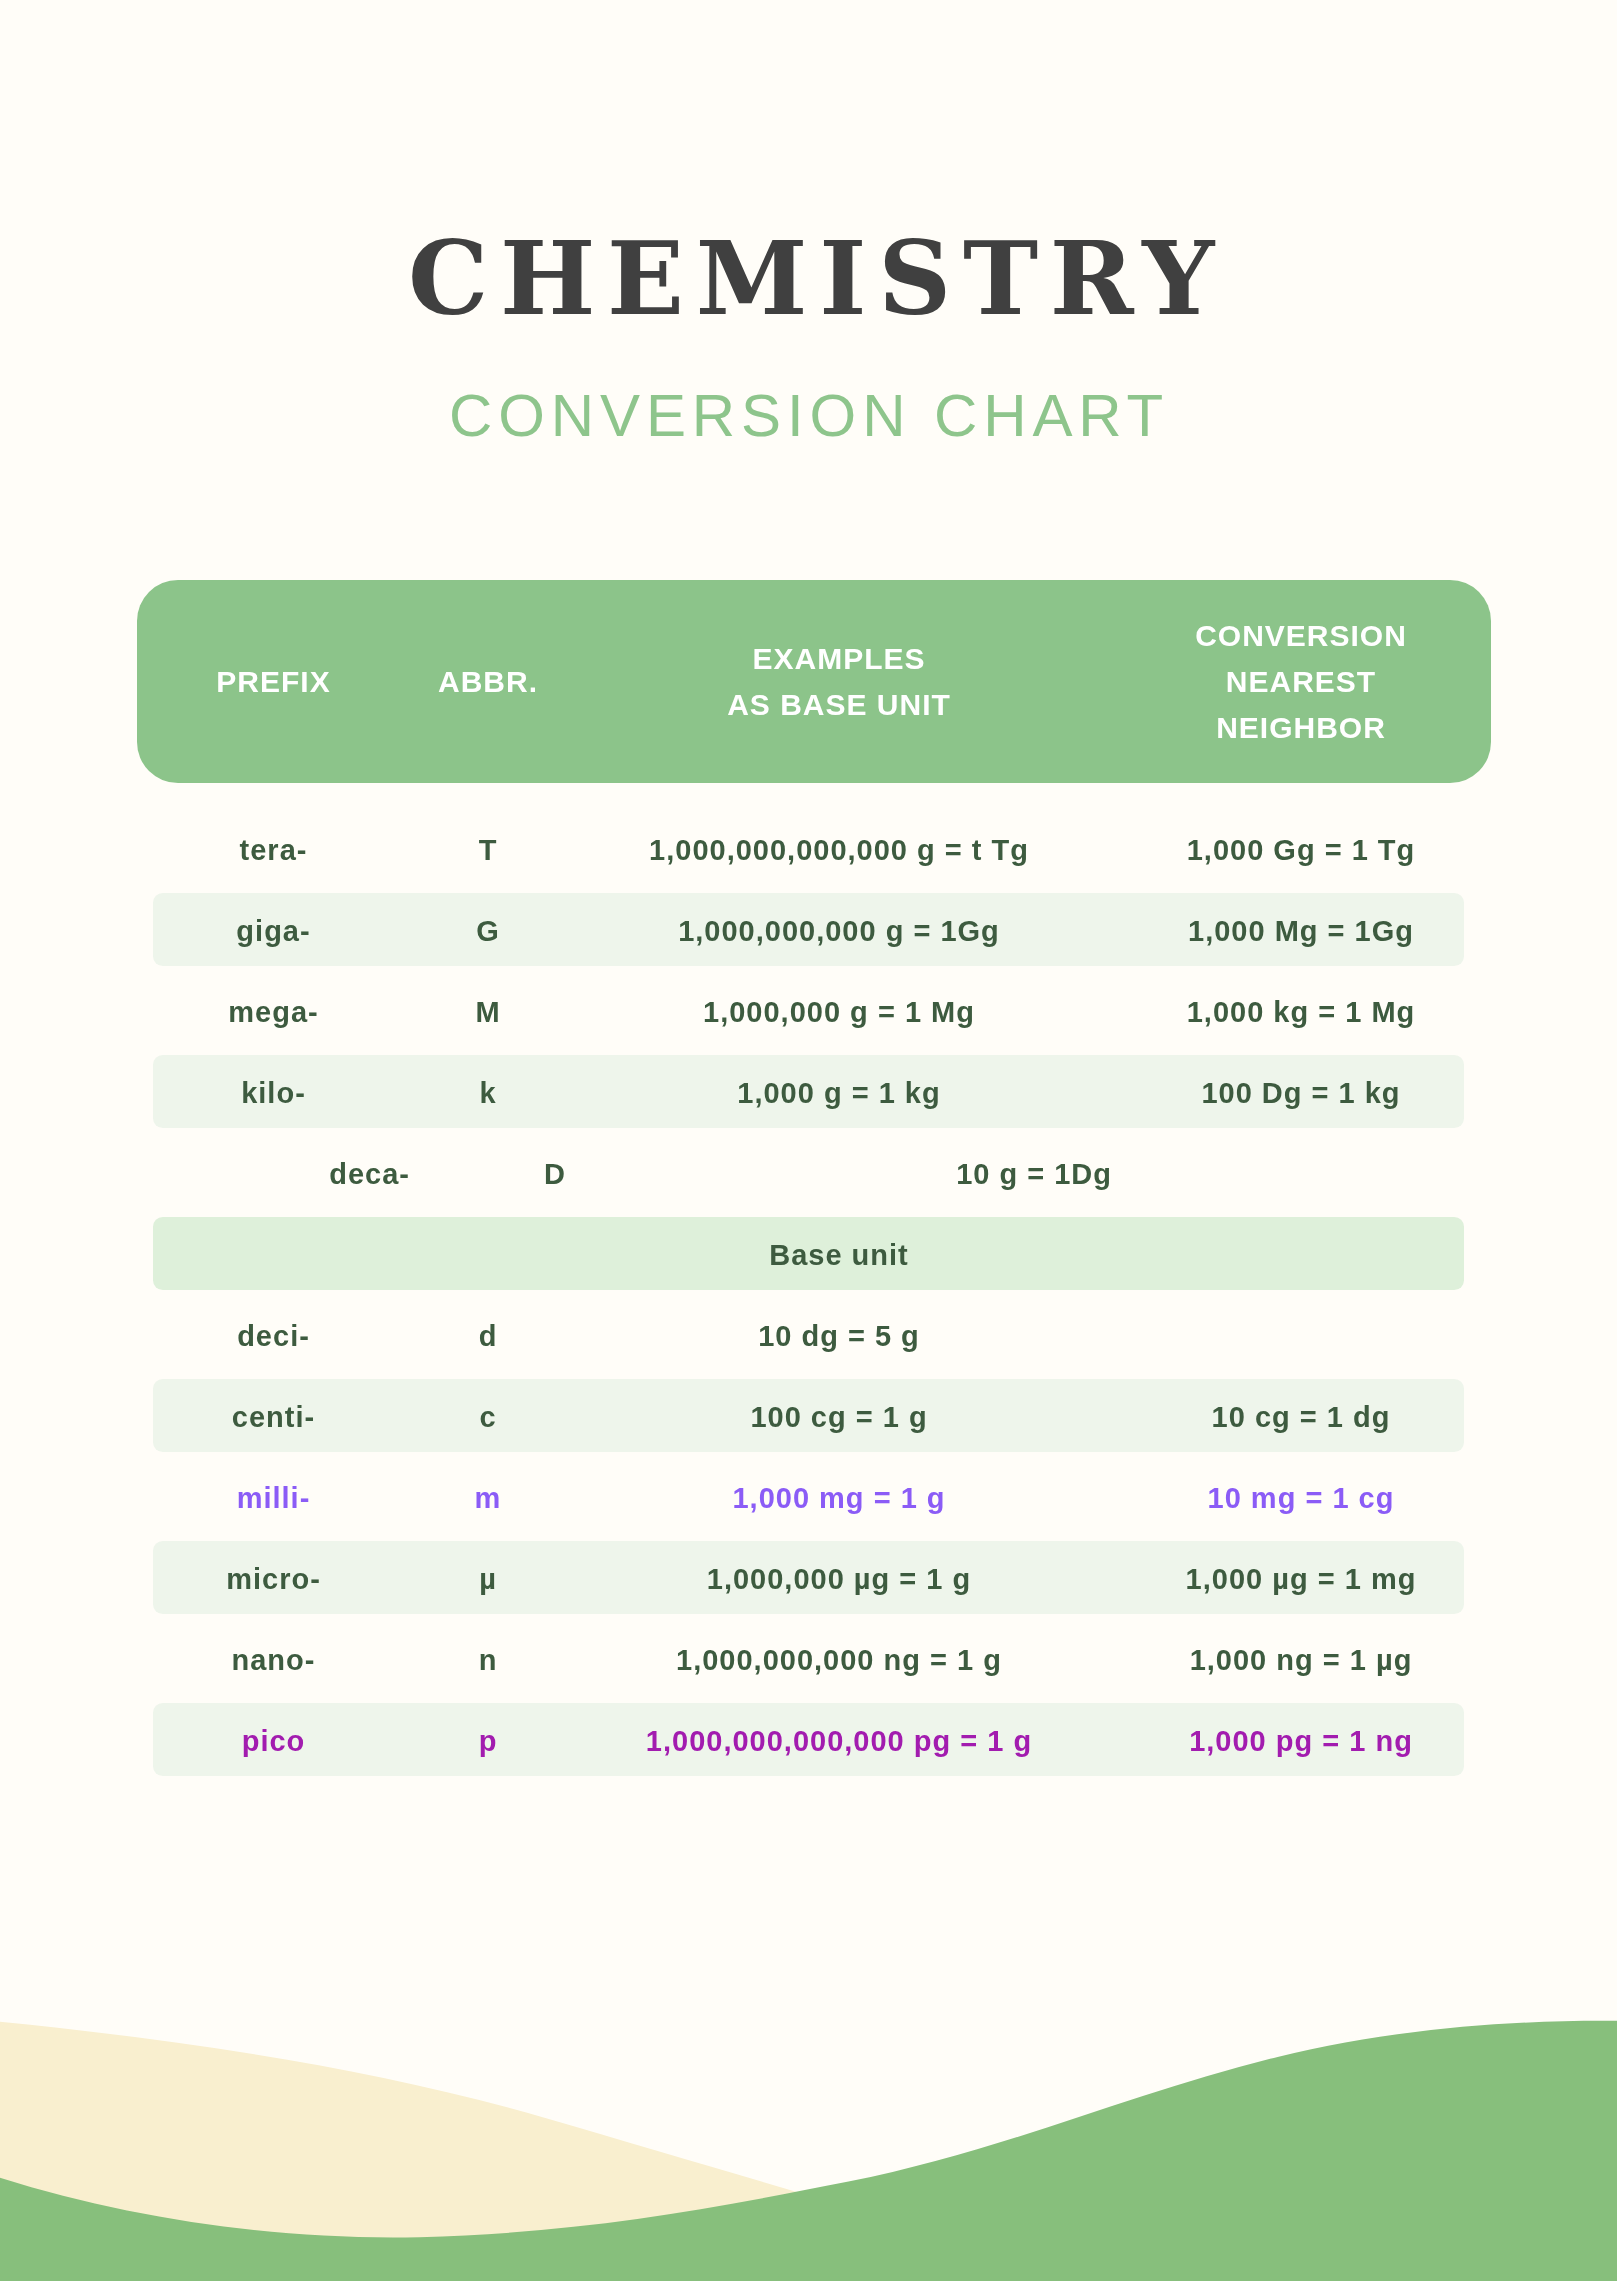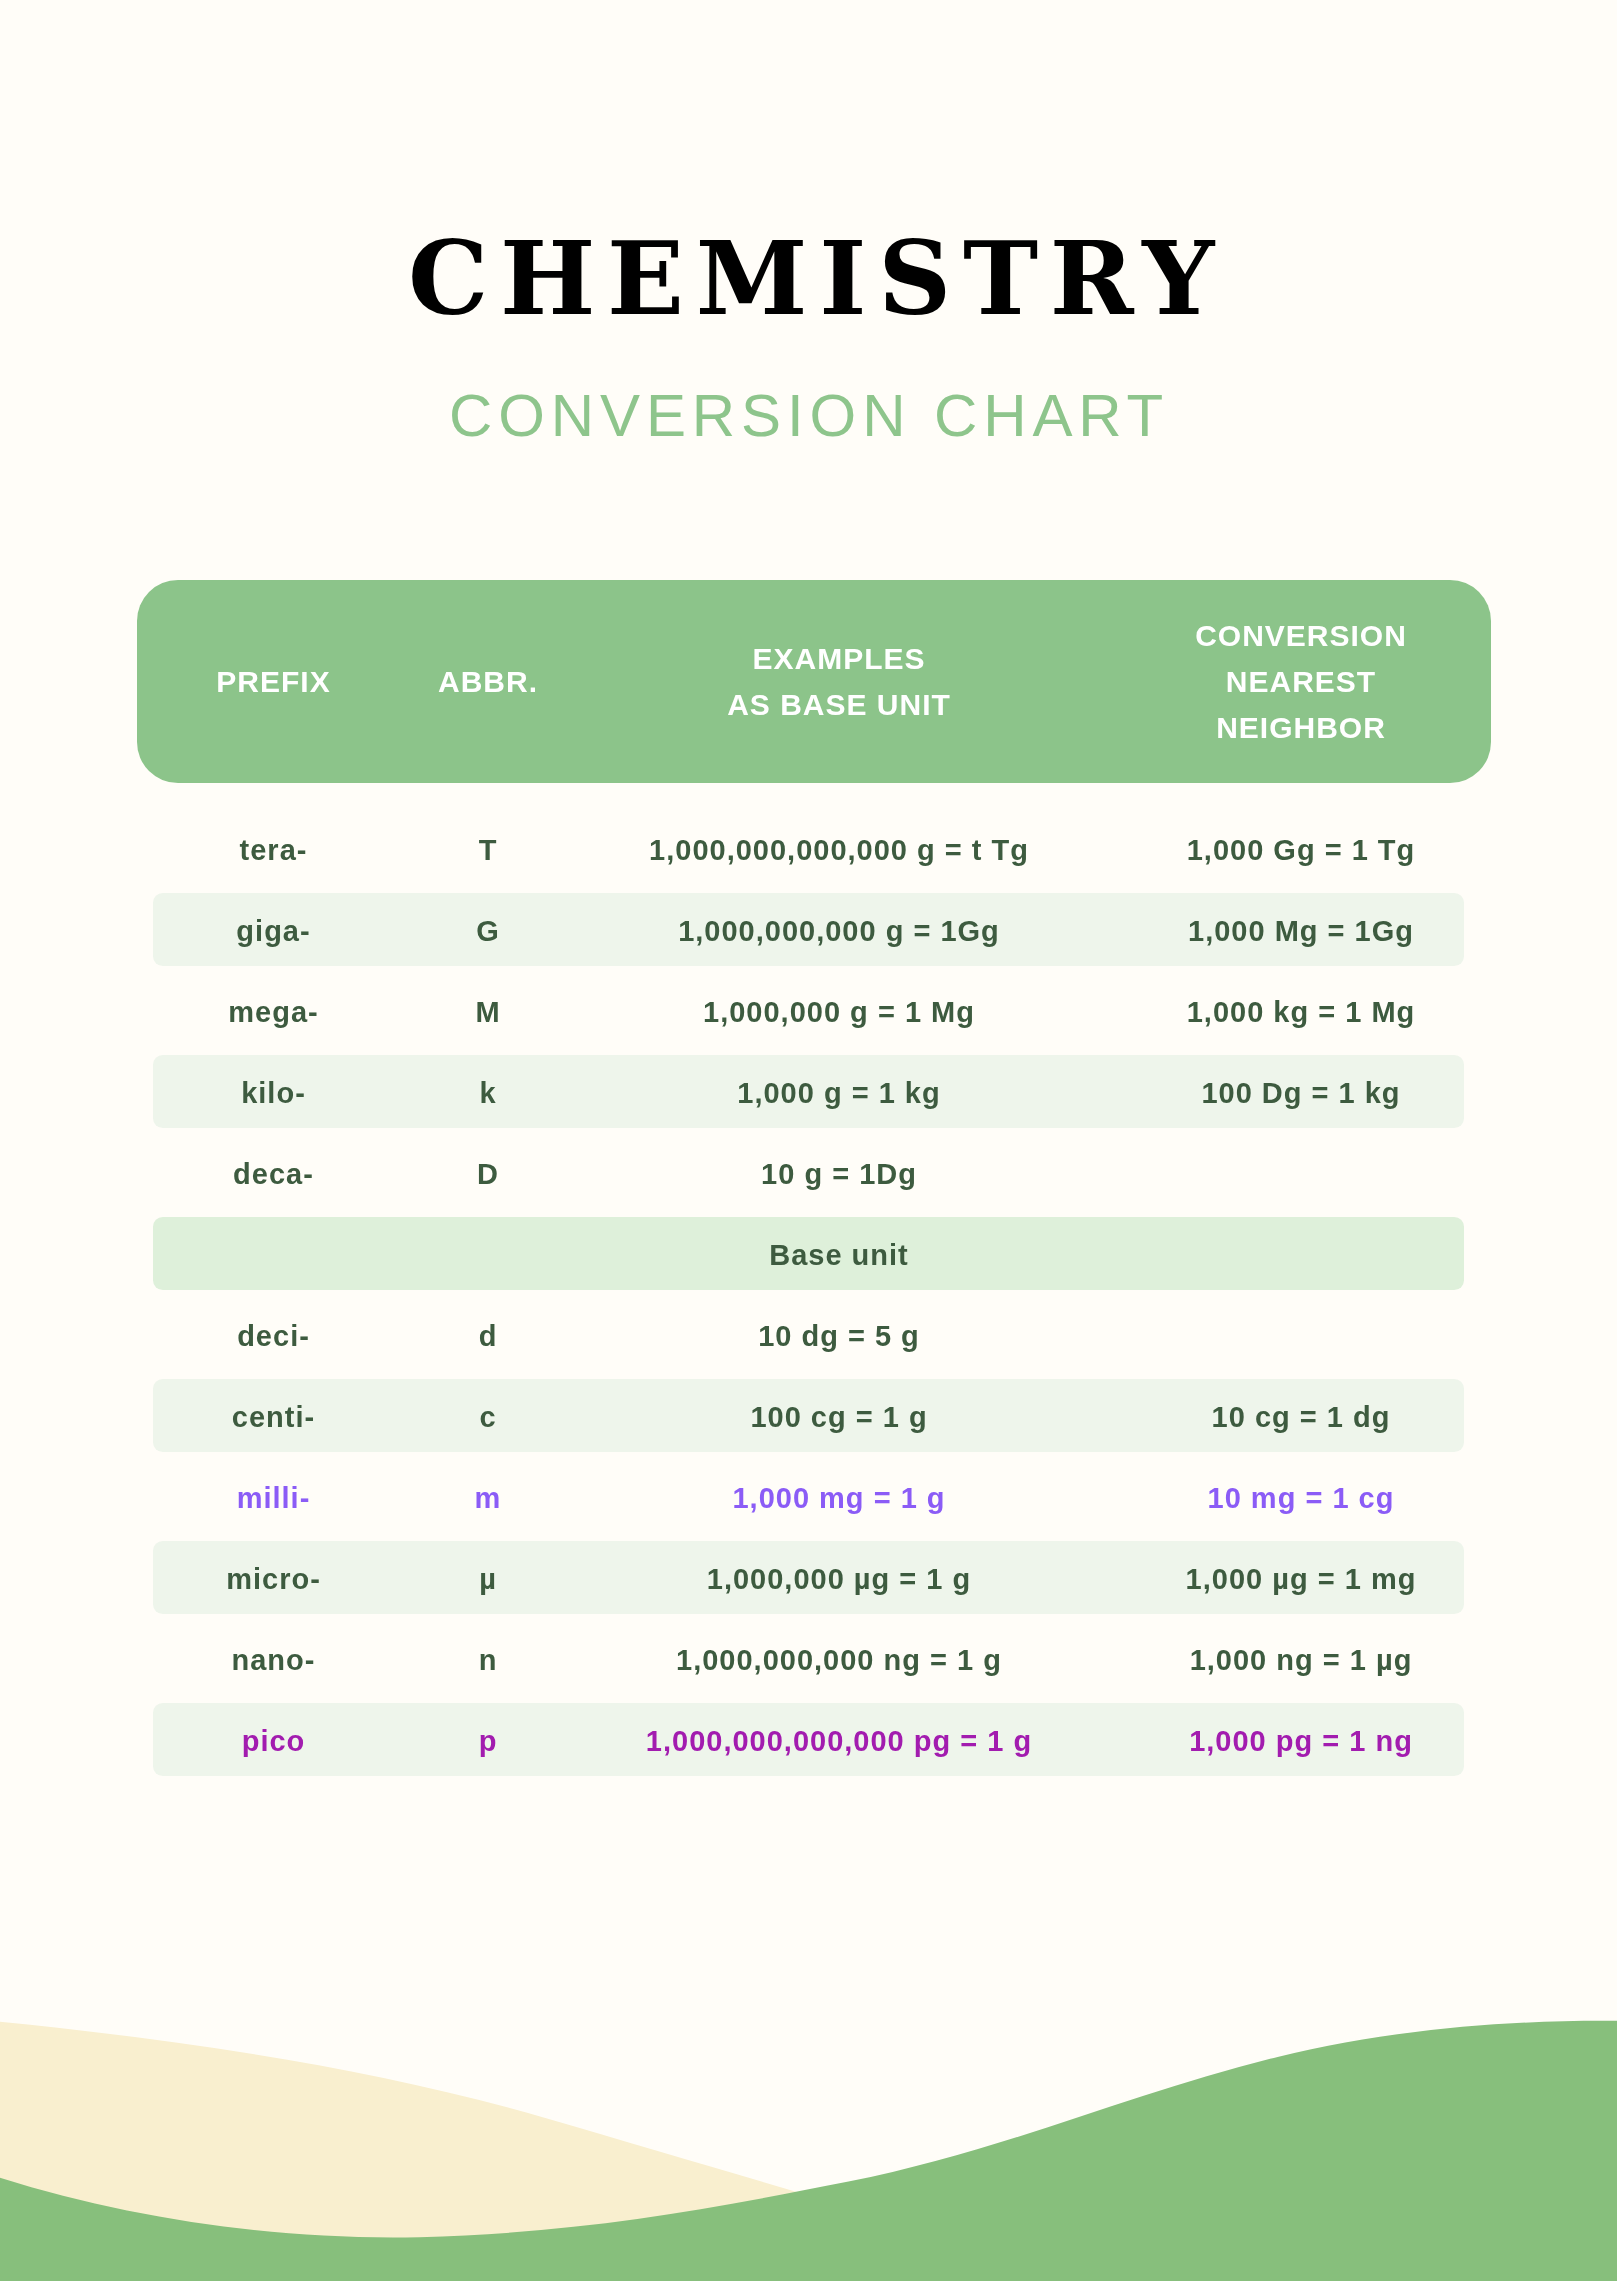--- a/index.html
+++ b/index.html
@@ -53,21 +53,21 @@
     border-radius:9.8px;
   }
   .band.alt{background:#eef5eb;}
   .band.base{background:#def0da;}
   .row .cell{position:relative;z-index:1;}
   .waves{position:absolute;left:0;bottom:0;width:1618px;height:379px;display:block;}
 </style>
 </head>
 <body style="background: rgb(255, 253, 248);">
 
-<div class="title" style="color: #000000; padding-left: 16px;">CHEMISTRY</div>
+<div class="title" style="color: #404040; padding-left: 16px;">CHEMISTRY</div>
 <div class="subtitle" style="color: rgb(142, 197, 140);">CONVERSION CHART</div>
 
 <div class="table">
   <div class="thead" style="background: rgb(140, 196, 138);">
     <div class="hcell">
       <div>PREFIX</div>
     </div>
     <div class="hcell">
       <div>ABBR.</div>
     </div>
@@ -101,21 +101,21 @@
         <div class="cell">1,000,000 g = 1 Mg</div>
         <div class="cell">1,000 kg = 1 Mg</div>
       </div>
       <div class="row" style="color: rgb(61, 91, 63);">
         <div class="band alt" style="background: rgb(238, 245, 235);"></div>
         <div class="cell">kilo-</div>
         <div class="cell">k</div>
         <div class="cell">1,000 g = 1 kg</div>
         <div class="cell">100 Dg = 1 kg</div>
       </div>
-      <div class="row" style="color: rgb(61, 91, 63);">
+      <div class="row" style="color: rgb(61, 91, 63); text-align: right;">
         <div class="cell">deca-</div>
         <div class="cell">D</div>
         <div class="cell">10 g = 1Dg</div>
         <div class="cell"></div>
       </div>
       <div class="row" style="color: rgb(61, 91, 63);">
         <div class="band base" style="background: rgb(222, 240, 218);"></div>
         <div class="cell"></div>
         <div class="cell"></div>
         <div class="cell">Base unit</div>

